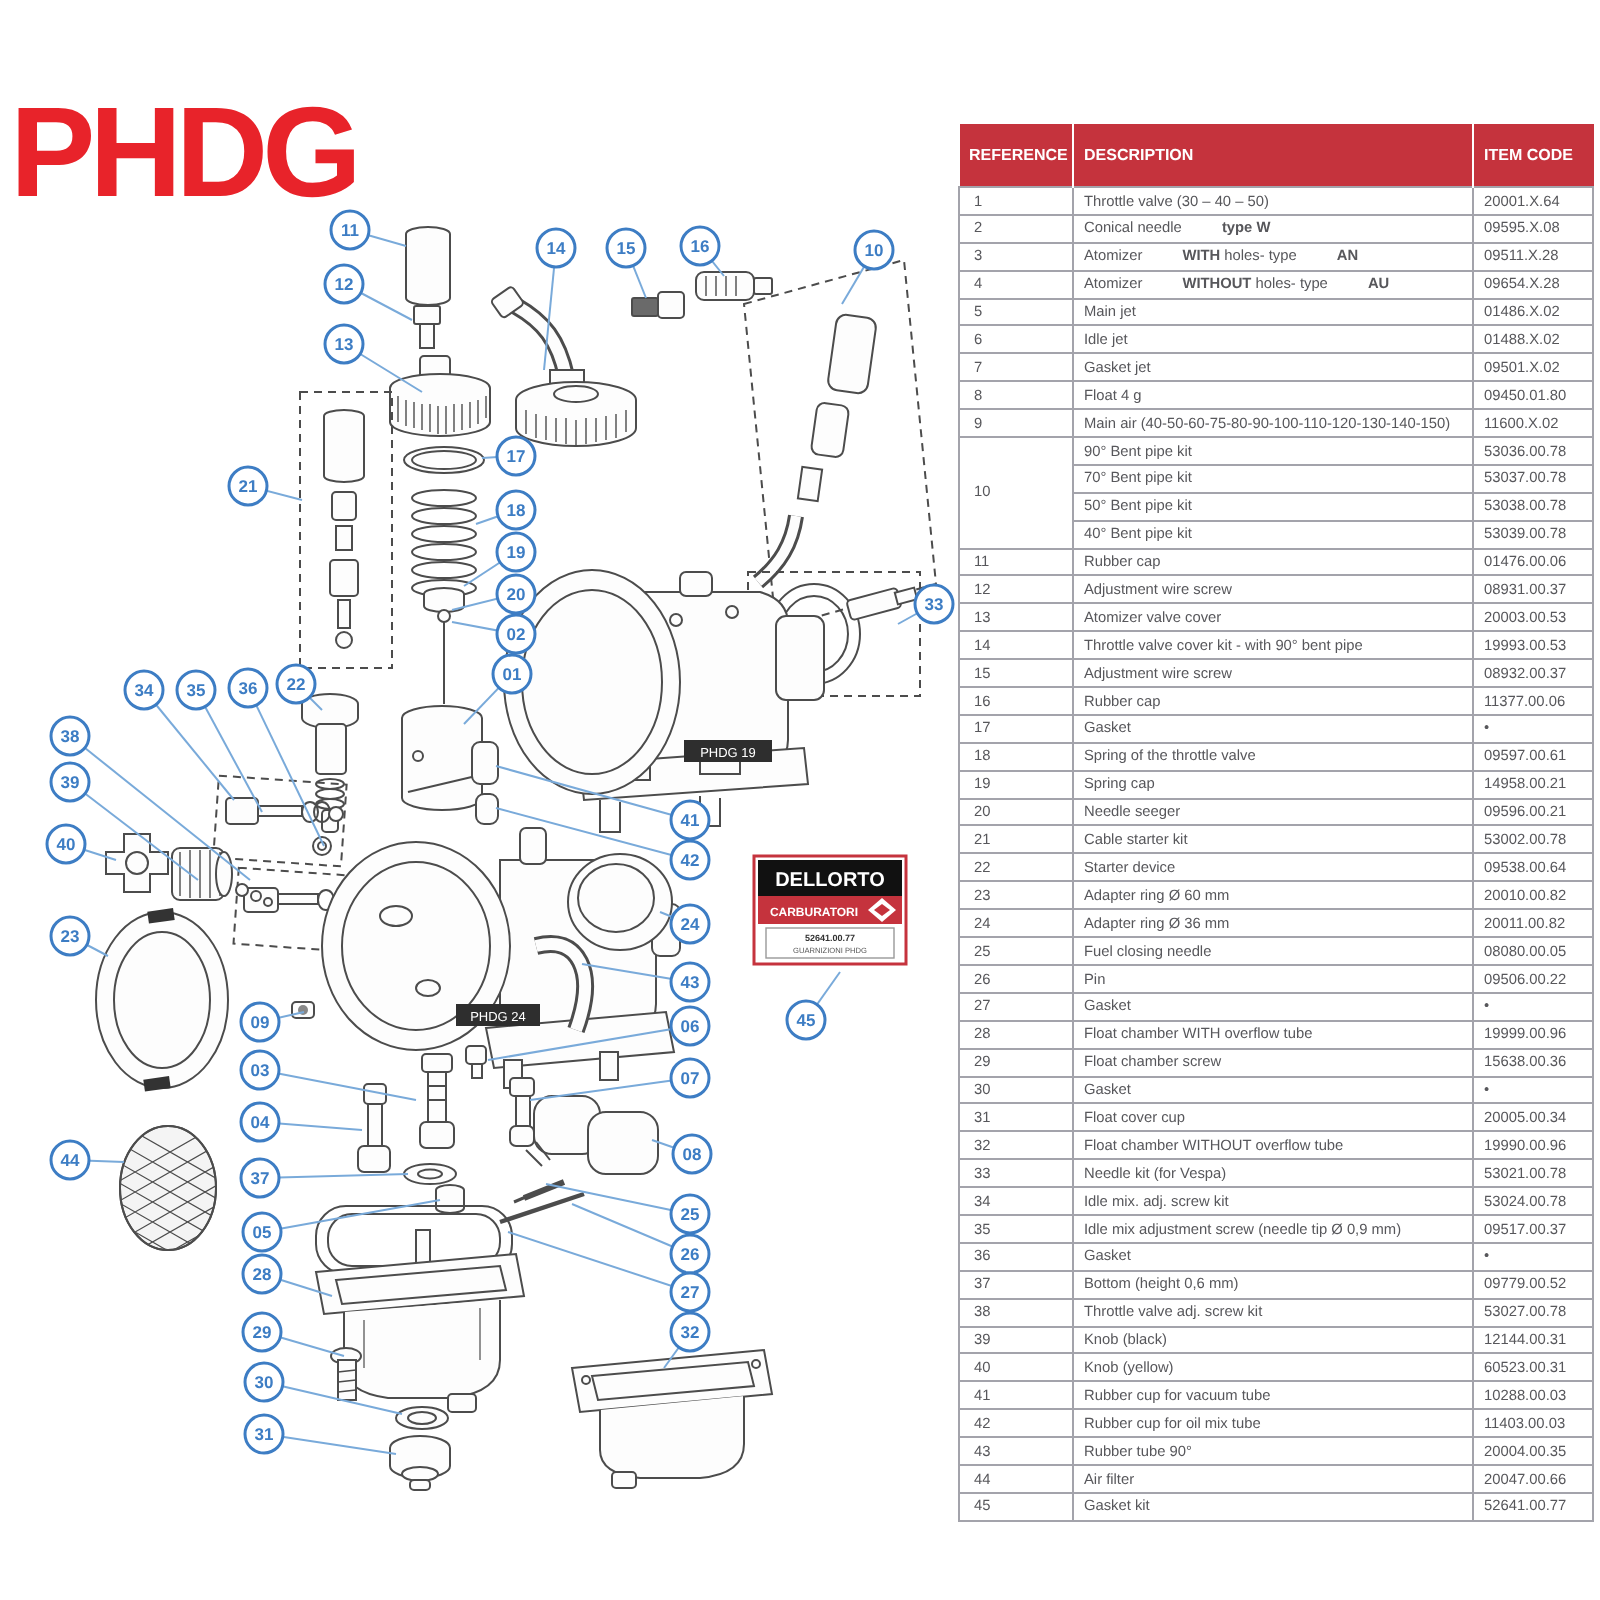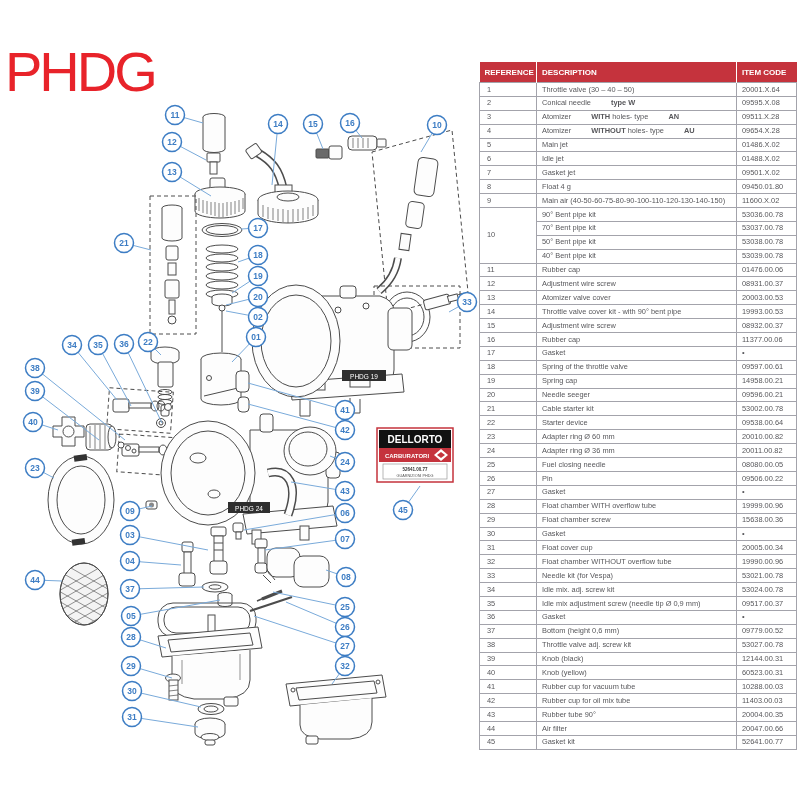--- a/index.html
+++ b/index.html
@@ -1,24 +1,24 @@
 <!DOCTYPE html>
 <html><head>
 <meta charset="utf-8">
 <style>
   html,body{margin:0;padding:0;}
   body{width:800px;height:800px;background:#fff;position:relative;overflow:hidden;
        font-family:"Liberation Sans",sans-serif;}
-  .title{position:absolute;left:5px;top:44px;font-size:56px;font-weight:400;
+  .title{position:absolute;left:5px;top:44px;font-size:64px;font-weight:700;
          letter-spacing:-3px;color:#e8232a;line-height:1;}
   .diagram{position:absolute;left:0;top:0;}
   .tablewrap{position:absolute;left:479px;top:62px;width:317px;}
   table{border-collapse:collapse;width:100%;table-layout:fixed;}
   thead th{background:#c5333d;color:#fff;font-size:8px;font-weight:bold;
-           text-align:left;padding:0 5px;height:20px;border-right:1.6px solid #fff;}
+           text-align:left;padding:0 5px;height:31px;border-right:1.6px solid #fff;}
   thead th:last-child{border-right:none;}
   tbody td{font-size:7.4px;color:#57575b;border:1px solid #a3a3ab;height:12.9px;
            line-height:1.05;padding:0 5px;white-space:nowrap;overflow:hidden;}
   tbody td b{font-weight:bold;margin-left:18px;}
   td.ref{padding-left:7px;}
 </style>
 </head>
 <body>
 
 <div class="title">PHDG</div>

